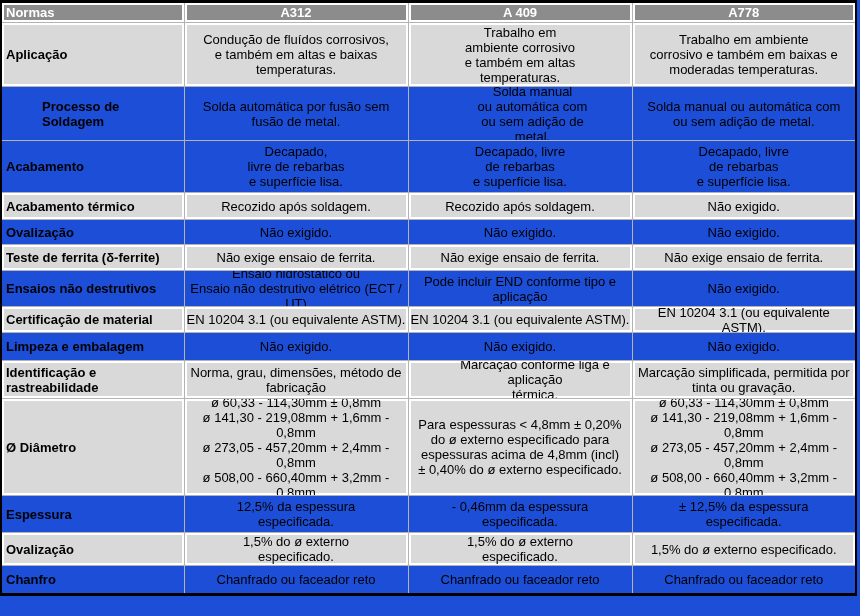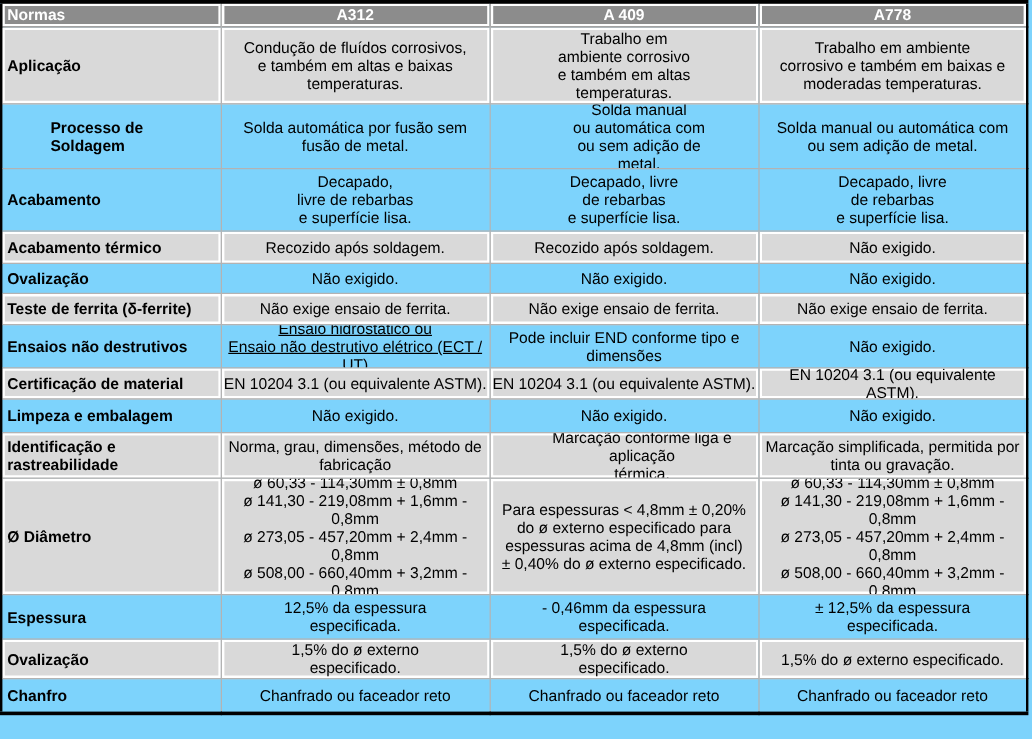--- a/index.html
+++ b/index.html
@@ -5,21 +5,21 @@
   html, body {
     margin: 0;
     padding: 0;
     background: #ffffff;
     font-family: "Liberation Sans", "DejaVu Sans", sans-serif;
   }
   .page {
     width: 860px;
     height: 616px;
     box-sizing: border-box;
-    background: #7dd3fc;
+    background: #1d4ed8;
     overflow: hidden;
   }
   table.spec-table {
     width: 856px;
     margin: 0;
     border-collapse: collapse;
     table-layout: fixed;
     border: 2px solid var(--outer-border, #000);
     border-top-width: 3px;
     border-bottom-width: 3px;
@@ -195,27 +195,27 @@
           </td>
           <td class="shaded">
             <div class="cell" style="height: 25px;">Não exige ensaio de ferrita.</div>
           </td>
         </tr>
         <tr>
           <td class="label-cell">
             <div class="cell" style="height: 35px;">Ensaios não destrutivos</div>
           </td>
           <td class="">
-            <div class="cell" style="height: 35px; text-decoration: underline;">Ensaio hidrostático ou
+            <div class="cell" style="height: 35px;">Ensaio hidrostático ou
 Ensaio não destrutivo elétrico (ECT /
 UT)</div>
           </td>
           <td class="">
             <div class="cell" style="height: 35px;">Pode incluir END conforme tipo e
-dimensões</div>
+aplicação</div>
           </td>
           <td class="">
             <div class="cell" style="height: 35px;">Não exigido.</div>
           </td>
         </tr>
         <tr>
           <td class="label-cell shaded">
             <div class="cell" style="height: 25px;">Certificação de material</div>
           </td>
           <td class="shaded">

